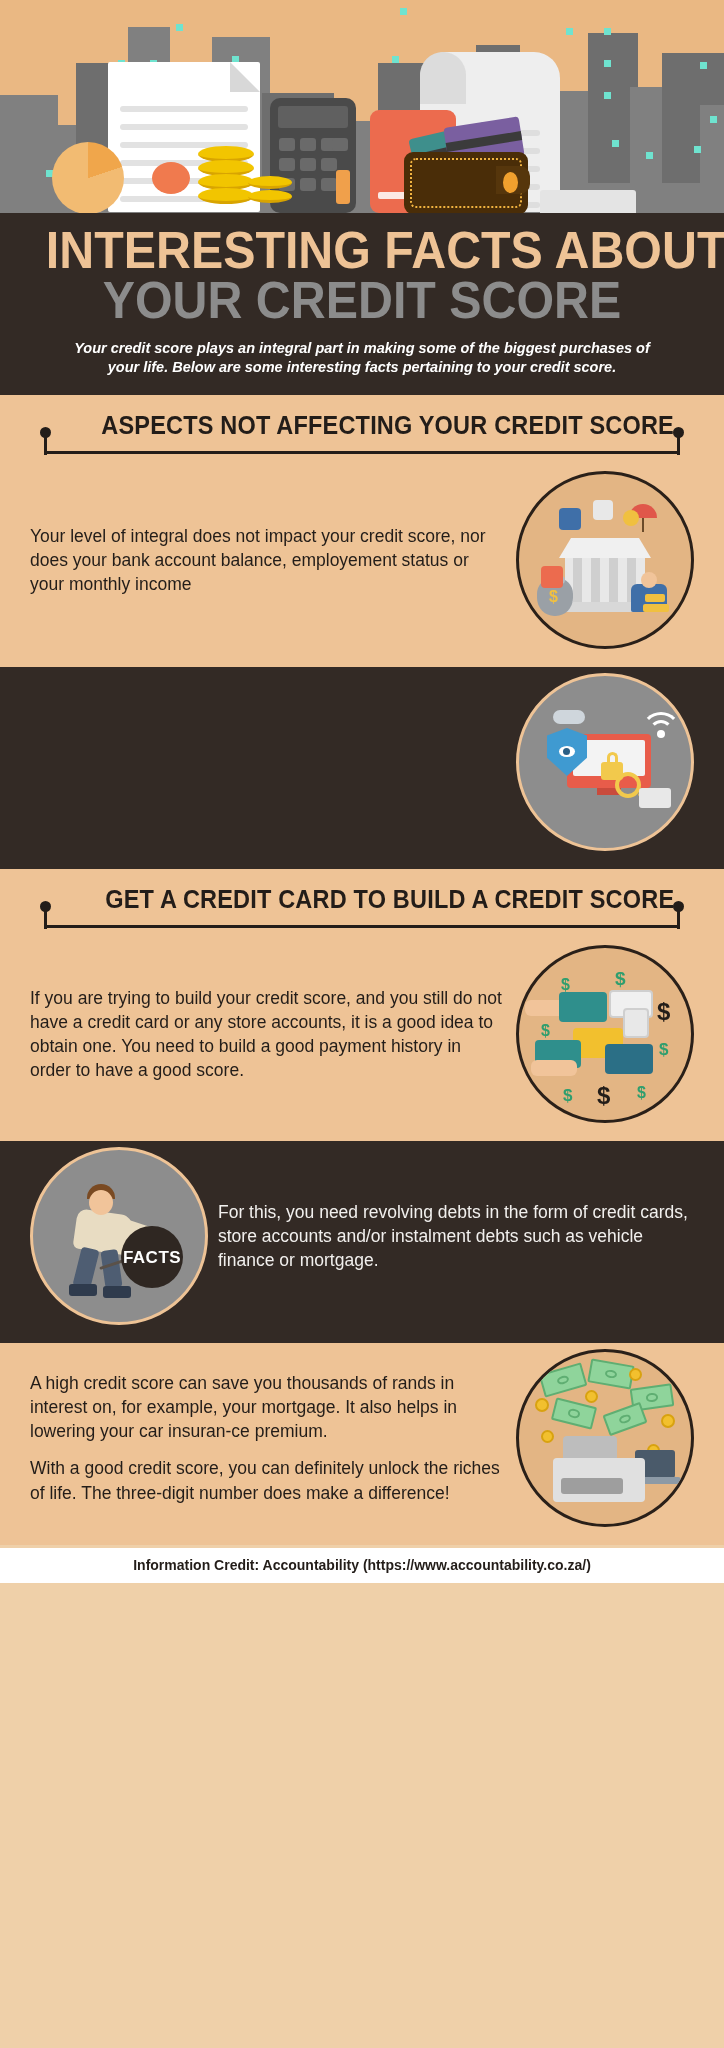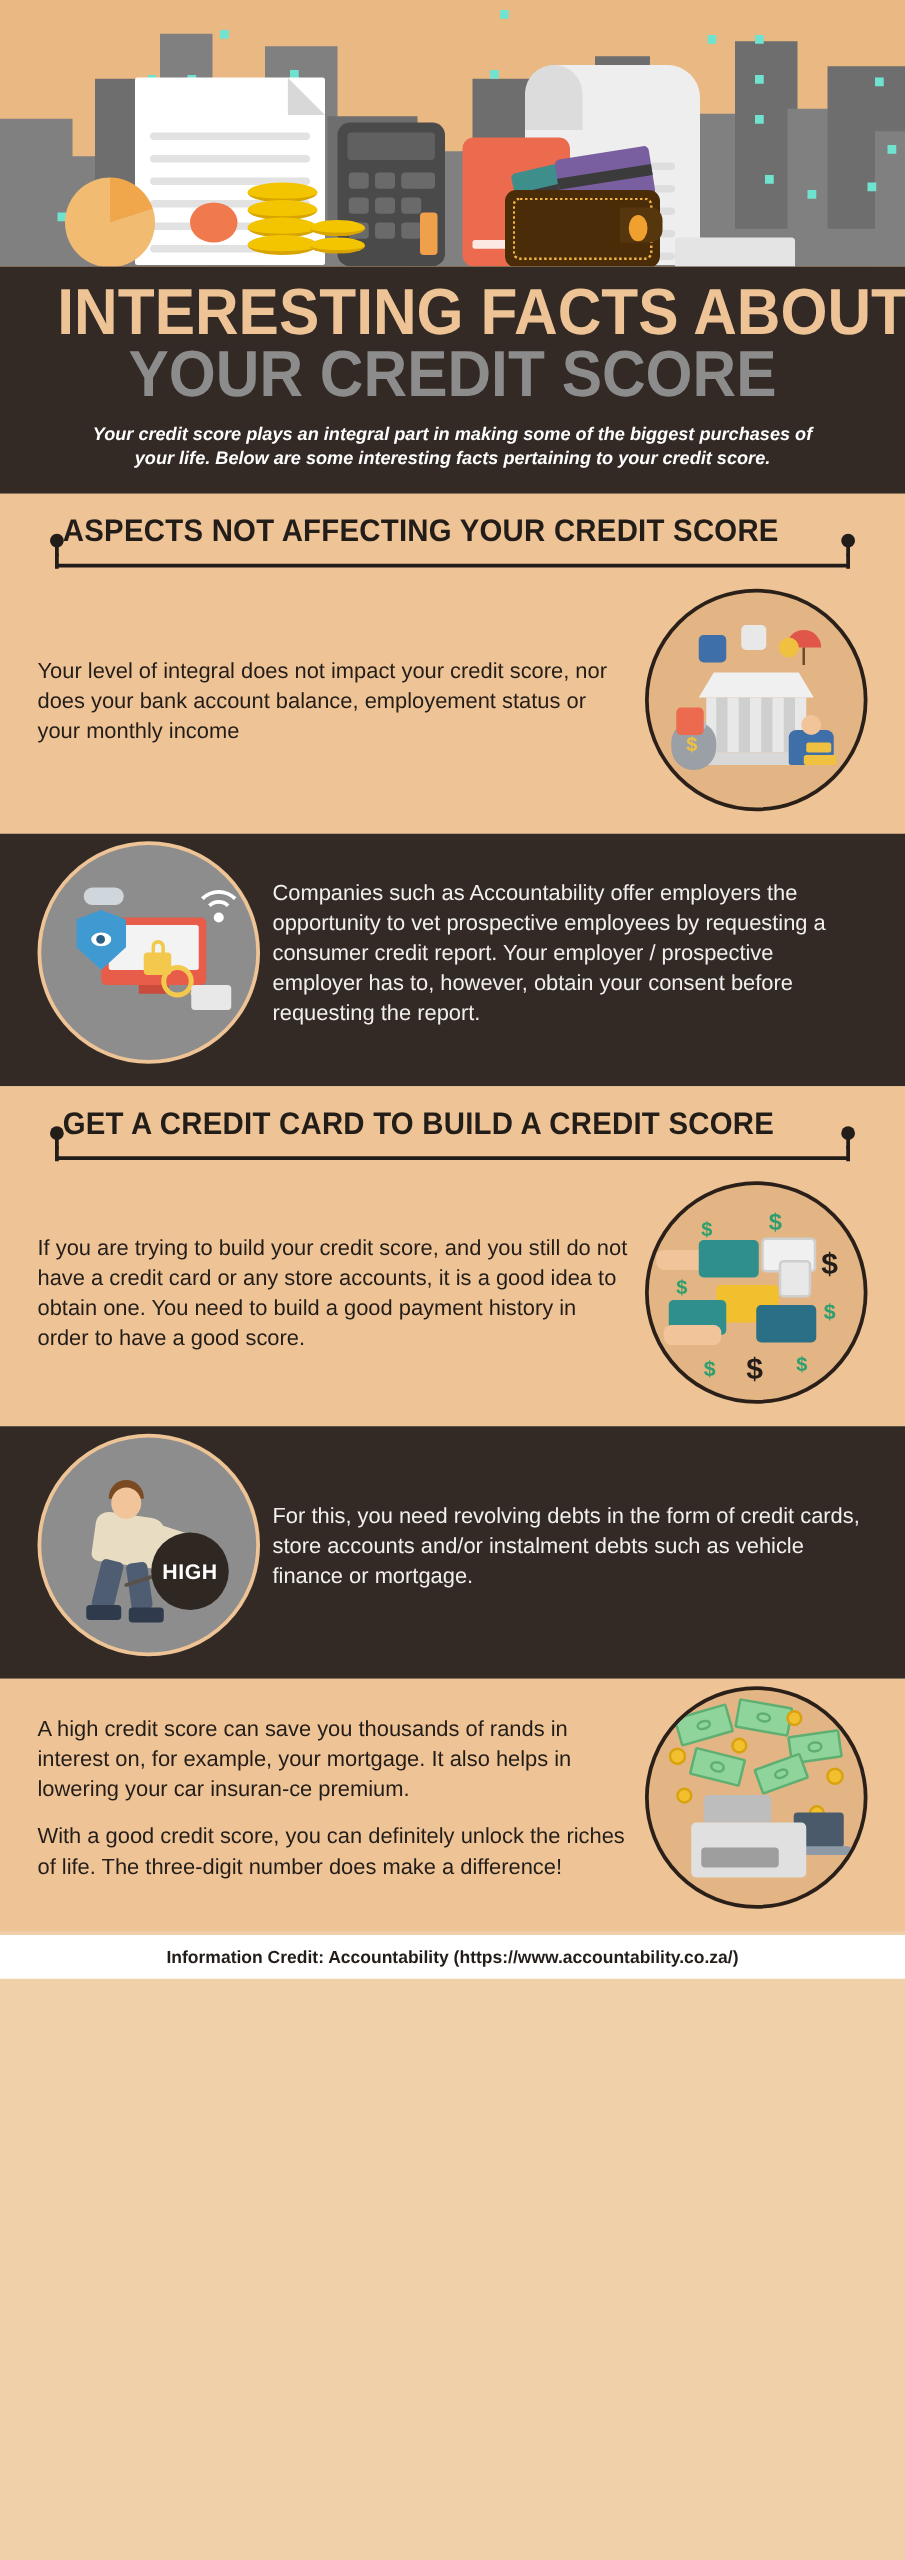--- a/index.html
+++ b/index.html
@@ -153,21 +153,21 @@
 
   
   .section { position: relative; padding: 0 0 4px; }
   .sec-light { background: #eec396; }
   .sec-dark  { background: #332a25; }
 
   .band-wrap { position: relative; padding: 16px 18px 2px; }
   .band {
     position: relative;
     padding: 0 14px 6px;
-    text-align: left;
+    text-align: right;
   }
   .band-title {
     font-family: "Liberation Sans Narrow", "Liberation Sans", sans-serif;
     font-weight: bold;
     font-size: 25px;
     letter-spacing: .2px;
     transform: scaleX(.94);
     display: inline-block;
     white-space: nowrap;
   }
@@ -502,23 +502,20 @@
         <div class="person-head"></div>
         <div class="gold-bar" style="right:22px;bottom:34px;width:26px;height:8px;"></div>
         <div class="gold-bar" style="right:26px;bottom:44px;width:20px;height:8px;"></div>
         <div class="sm-icon" style="left:22px;top:92px;width:22px;height:22px;background:#ec6b4e;"></div>
       </div>
     </div>
   </div>
 
   <div class="section sec-dark">
     <div class="sec-body reverse">
-      <div class="sec-text">
-        <p>Companies such as Accountability offer employers the opportunity to vet prospective employees by requesting a consumer credit report. Your employer / prospective employer has to, however, obtain your consent before requesting the report.</p>
-      </div>
       <div class="circle">
         <div class="cloud"></div>
         <div class="wifi-dot"></div>
         <div class="wifi-arc" style="right:18px;top:44px;width:24px;height:24px;"></div>
         <div class="wifi-arc" style="right:10px;top:36px;width:40px;height:40px;"></div>
         <div class="monitor">
           <div class="mon-screen"></div>
         </div>
         <div class="mon-stand"></div>
         <div class="shield"></div>
@@ -582,21 +579,21 @@
         <div class="man-arm" style="left:86px;top:74px;width:42px;height:13px;transform:rotate(18deg);"></div>
         <div class="man-torso"></div>
         <div class="man-hair"></div>
         <div class="man-head"></div>
         <div class="man-leg" style="left:44px;top:98px;width:18px;height:40px;transform:rotate(14deg);"></div>
         <div class="man-leg" style="left:70px;top:100px;width:17px;height:38px;transform:rotate(-8deg);"></div>
         <div class="man-shoe" style="left:36px;top:134px;width:28px;height:12px;"></div>
         <div class="man-shoe" style="left:70px;top:136px;width:28px;height:12px;"></div>
         <div class="chain"></div>
         <div class="debt-ball">
-          <span>HIGH</span>
+          <span>FACTS</span>
         </div>
       </div>
     </div>
   </div>
 
   <div class="section sec-light">
     <div class="sec-body">
       <div class="sec-text">
         <p>A high credit score can save you thousands of rands in interest on, for example, your mortgage. It also helps in lowering your car insuran-ce premium.</p>
         <p>With a good credit score, you can definitely unlock the riches of life. The three-digit number does make a difference!</p>

